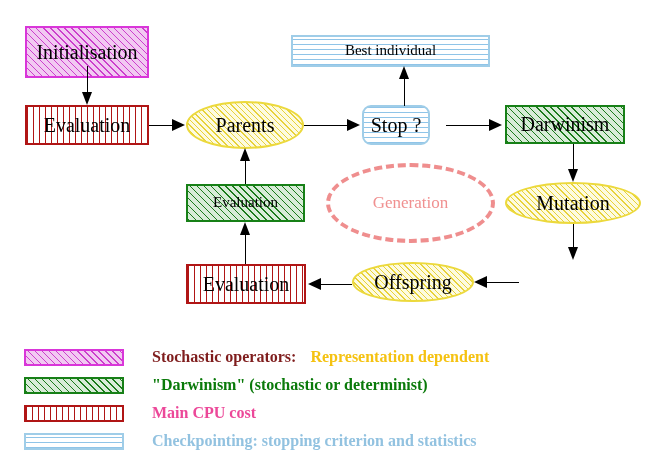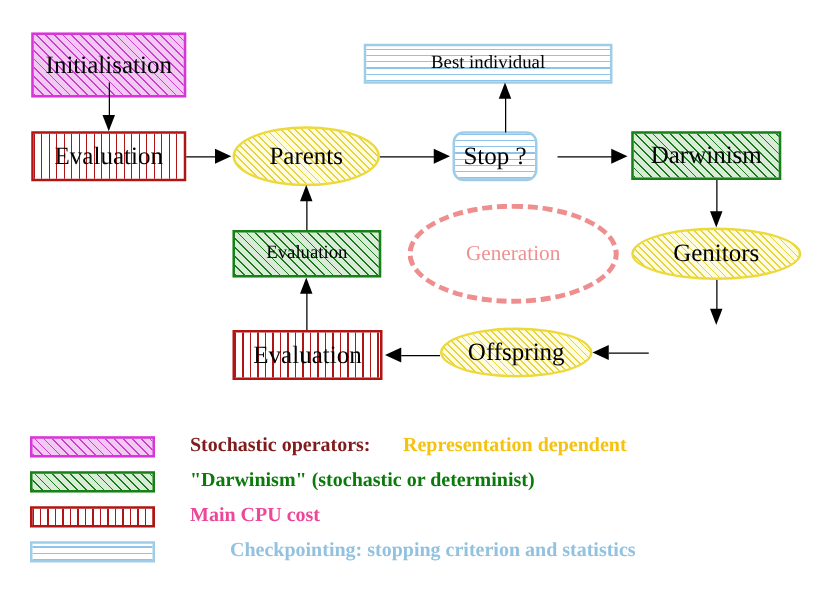--- a/index.html
+++ b/index.html
@@ -130,21 +130,21 @@
     height: 17px;
     box-sizing: border-box;
     flex: 0 0 auto;
   }
   .legend-text {
     margin-left: 28px;
     font-size: 16px;
     font-weight: bold;
     white-space: nowrap;
   }
-  .legend-text .seg2 { margin-left: 26px; }
+  .legend-text .seg2 { margin-left: 14px; }
 </style>
 </head>
 <body>
 
 <div id="canvas">
 
   <div class="node fill-magenta-diag" style="left:25px; top:26px; width:124px; height:52px; font-size:20px;">
     <span class="label">Initialisation</span>
   </div>
 
@@ -162,21 +162,21 @@
 
   <div class="node rounded fill-blue-horiz" style="left:362px; top:105px; width:68px; height:40px; font-size:20px;">
     <span class="label">Stop ?</span>
   </div>
 
   <div class="node fill-green-diag" style="left:505px; top:105px; width:120px; height:39px; font-size:20px;">
     <span class="label">Darwinism</span>
   </div>
 
   <div class="node ellipse fill-yellow-diag" style="left:505px; top:182px; width:136px; height:42px; font-size:20px;">
-    <span class="label">Genitors</span>
+    <span class="label">Mutation</span>
   </div>
 
 
   <div class="node ellipse fill-yellow-diag" style="left:352px; top:262px; width:122px; height:40px; font-size:20px;">
     <span class="label">Offspring</span>
   </div>
 
   <div class="node fill-red-vert" style="left:186px; top:264px; width:120px; height:40px; font-size:20px;">
     <span class="label">Evaluation</span>
   </div>
@@ -234,20 +234,20 @@
     <div class="legend-row" style="top:33px;">
       <div class="legend-swatch fill-green-diag"></div>
       <div class="legend-text" style="color:#0a7a0a;">"Darwinism" (stochastic or determinist)</div>
     </div>
 
     <div class="legend-row" style="top:61px;">
       <div class="legend-swatch fill-red-vert"></div>
       <div class="legend-text" style="color:#ec4899;">Main CPU cost</div>
     </div>
 
-    <div class="legend-row" style="top:89px;gap:32px;">
+    <div class="legend-row" style="top:89px;">
       <div class="legend-swatch fill-blue-horiz"></div>
       <div class="legend-text" style="color:#92c2e0;">Checkpointing: stopping criterion and statistics</div>
     </div>
 
   </div>
 
 </div>
 
 </body></html>

